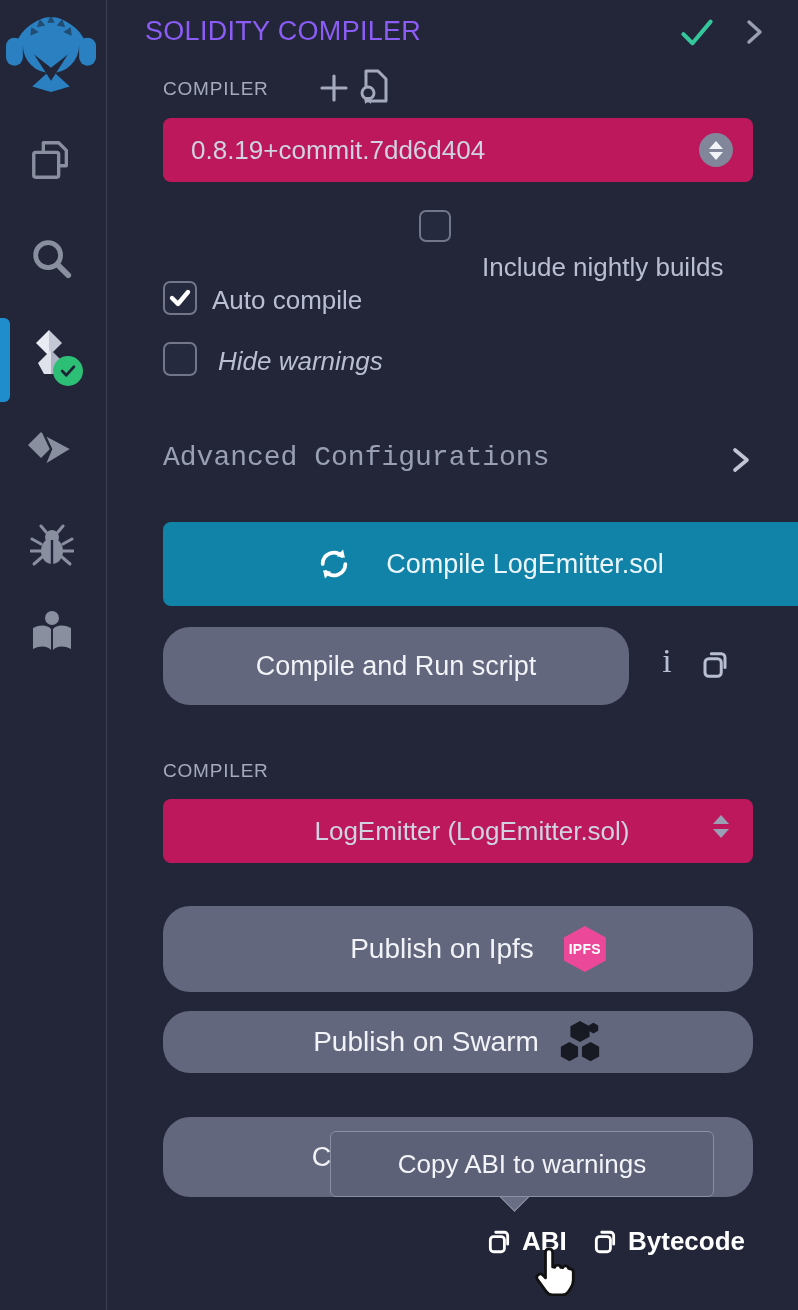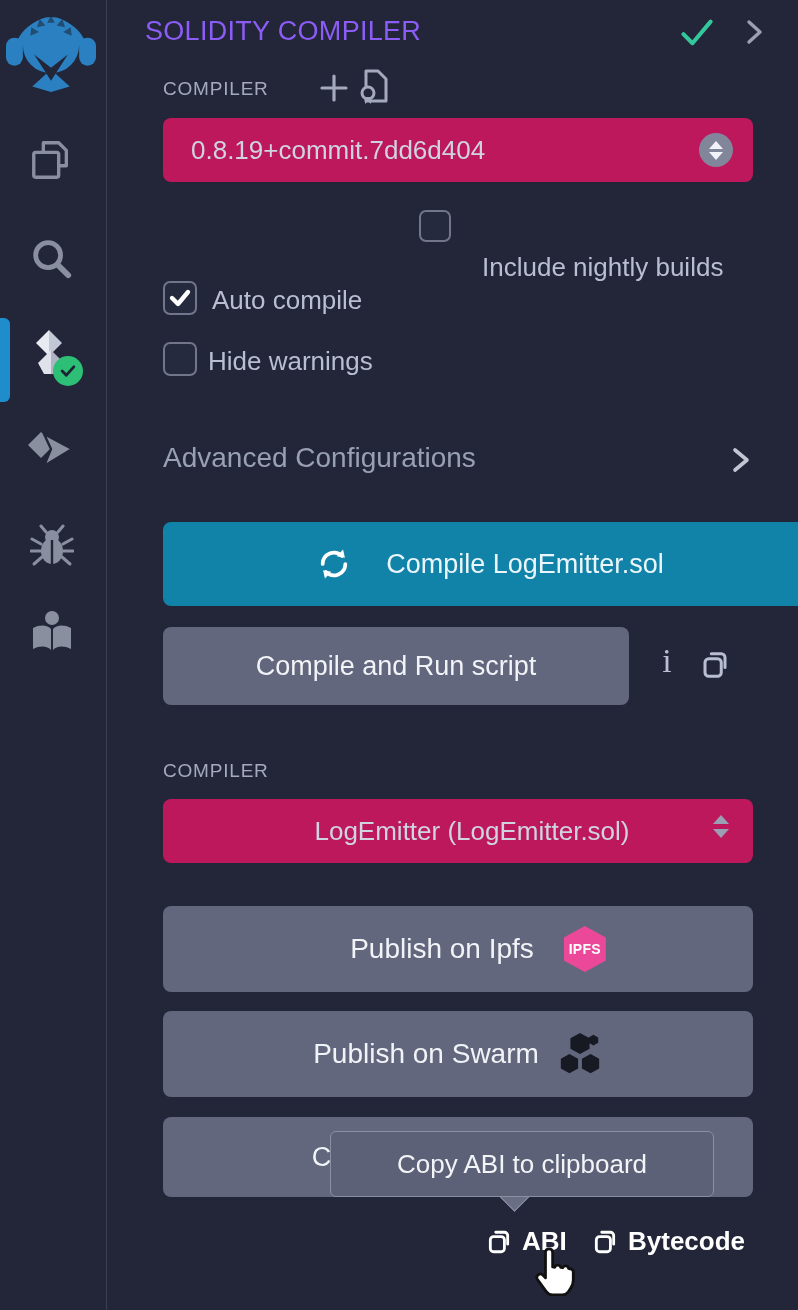--- a/index.html
+++ b/index.html
@@ -48,21 +48,21 @@
     width:34px;height:34px;border:2px solid #71768b;border-radius:7px;background:#262a3e;
     box-sizing:border-box;display:flex;align-items:center;justify-content:center;cursor:pointer;
   }
   .checkbox svg{display:none;}
   .checkbox.checked svg{display:block;}
   .chk-label{font-size:26px;color:#b9bed2;}
 
   
   .btn{border-radius:8px;display:flex;align-items:center;justify-content:center;cursor:pointer;box-sizing:border-box;}
   .btn-primary{background:#1283a8;color:#eaf6fb;font-size:27px;gap:16px;}
-  .btn-gray{background:#62677e;color:#f2f3f7;}
+  .btn-gray{background:#62677e;color:#f2f3f7;border-radius:27px;}
   .adv-label{font-size:28px;color:#9aa0b4;}
 
   
   .tooltip{
     left:330px;top:1131px;width:382px;height:64px;background:#5d6178;border:1px solid #8b8fa3;
     border-radius:6px;display:flex;align-items:center;justify-content:center;
     color:#f3f4f8;font-size:26px;z-index:6;
   }
   .tooltip-caret{
     left:503px;top:1184px;width:22px;height:22px;background:#6a6e84;
@@ -208,23 +208,23 @@
 <div class="abs checkbox checked" style="left:163px;top:281px;">
   <svg viewBox="0 0 24 24" width="24" height="24">
       <polyline points="4,12 10,18 20,6" fill="none" stroke="#fff" stroke-width="4.4" stroke-linecap="round" stroke-linejoin="round"></polyline>
     </svg>
 </div>
 <div class="abs chk-label" style="left:212px;top:285px;">Auto compile</div>
 
 <div class="abs checkbox" style="left:163px;top:342px;">
   
 </div>
-<div class="abs chk-label" style="left:208px;top:346px;">Hide warnings</div>
-
-<div class="abs adv-label" style="left:163px;top:442px;cursor:pointer;">Advanced Configurations</div>
+<div class="abs chk-label" style="left:218px;top:346px;font-style:italic;">Hide warnings</div>
+
+<div class="abs adv-label" style="left:163px;top:442px;cursor:pointer;font-family:Liberation Mono, monospace;">Advanced Configurations</div>
 <div class="abs" style="left:729px;top:446px;cursor:pointer;">
   <svg viewBox="0 0 24 28" width="24" height="28">
     <polyline points="6,4 18,14 6,24" fill="none" stroke="#c2c6d4" stroke-width="3.6" stroke-linecap="round" stroke-linejoin="round"></polyline>
   </svg>
 </div>
 
 <div class="abs btn btn-primary" style="left:163px;top:522px;width:656px;height:84px;gap:36px;">
   <span style="display:flex;">
     <svg viewBox="0 0 24 24" width="32" height="32">
       <g stroke="#fff" stroke-width="2.8" fill="none" stroke-linecap="round">
@@ -259,39 +259,39 @@
     <span class="tri-up"></span>
       <span class="tri-down"></span>
   </span>
 </div>
 
 <div class="abs btn btn-gray" style="left:163px;top:906px;width:590px;height:86px;font-size:28px;gap:30px;padding-left:40px;">
   <span>Publish on Ipfs</span>
   <span class="ipfs-hex">IPFS</span>
 </div>
 
-<div class="abs btn btn-gray" style="left:163px;top:1011px;width:590px;height:86px;font-size:28px;gap:18px;">
+<div class="abs btn btn-gray" style="left:163px;top:1011px;width:590px;height:62px;font-size:28px;gap:18px;">
   <span>Publish on Swarm</span>
   <span style="display:flex;">
     <svg viewBox="0 0 48 48" width="46" height="46">
       <path d="M24 2 l10 5.5 v11 L24 24 l-10-5.5 v-11 Z" fill="#171a23"></path>
       <path d="M13 24 l9 5 v10 l-9 5 -9-5 v-10 Z" fill="#171a23"></path>
       <path d="M35 24 l9 5 v10 l-9 5 -9-5 v-10 Z" fill="#171a23"></path>
       <path d="M38 4 l5 2.8 v5.4 l-5 2.8 -5-2.8 v-5.4 Z" fill="#171a23"></path>
     </svg>
   </span>
 </div>
 
 <div class="abs btn btn-gray" style="left:163px;top:1117px;width:590px;height:80px;font-size:27px;overflow:hidden;">
   <span style="padding-right:60px;white-space:nowrap;">Compilation Details</span>
 </div>
 
 <span class="abs tooltip-caret"></span>
 <div class="abs tooltip">
-  <span>Copy ABI to clipboard</span>
+  <span>Copy ABI to warnings</span>
 </div>
 
 <div class="abs copy-link" style="left:486px;top:1226px;text-align:right;">
   <span style="display:flex;">
     <svg viewBox="0 0 24 24" width="26" height="26">
       <path d="M9 3 h8 a3 3 0 0 1 3 3 v8" fill="none" stroke="#fff" stroke-width="2.6" stroke-linecap="round"></path>
       <rect x="4" y="7" width="13" height="14" rx="3" fill="#222638" stroke="#fff" stroke-width="2.6"></rect>
     </svg>
   </span>
   <span>ABI</span>

